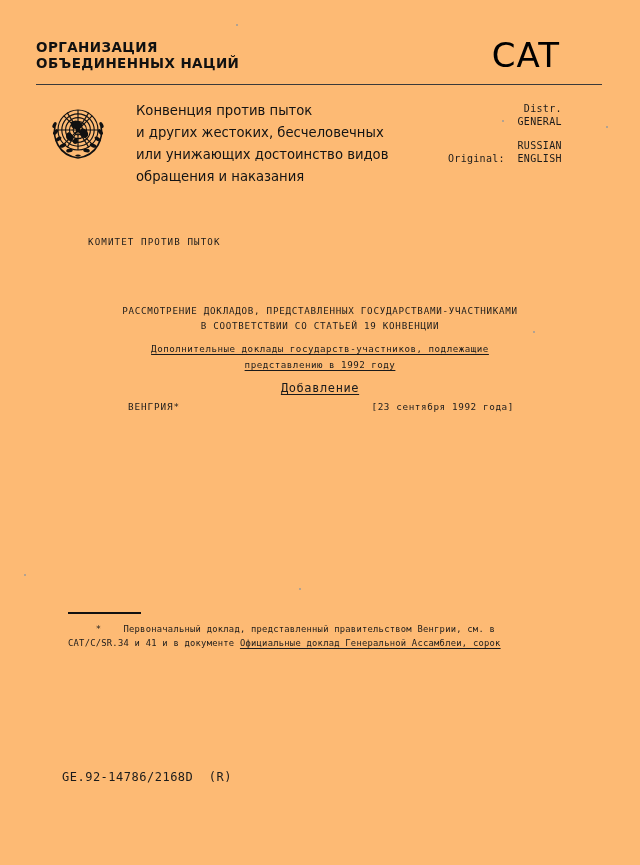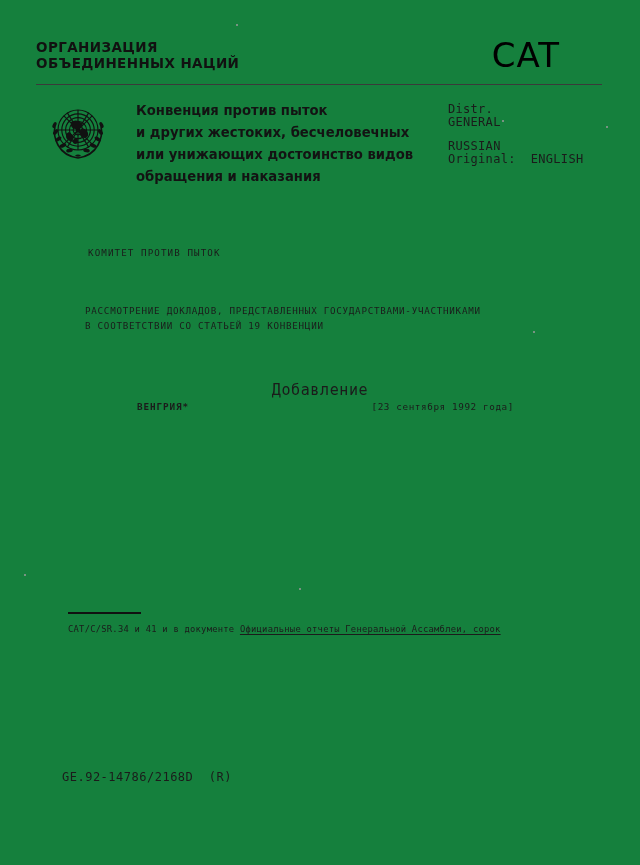--- a/index.html
+++ b/index.html
@@ -8,21 +8,21 @@
     background: #ffffff;
   }
   body {
     font-family: "DejaVu Sans Mono", monospace;
     color: #0a0a0a;
   }
   .page {
     position: relative;
     width: 640px;
     height: 865px;
-    background: #15803d;
+    background: #fdba74;
     overflow: hidden;
   }
 
   
   .masthead {
     position: absolute;
     left: 36px;
     top: 40px;
     width: 560px;
     height: 44px;
@@ -63,60 +63,62 @@
     top: 102px;
     width: 72px;
     height: 62px;
   }
   .conv-title {
     position: absolute;
     left: 136px;
     top: 100px;
     width: 300px;
     font-family: "DejaVu Sans", sans-serif;
-    font-weight: bold;
+    font-weight: normal;
     font-size: 13.2px;
     line-height: 22px;
     color: #131313;
     white-space: pre-line;
   }
 
   
   .distr {
     position: absolute;
     left: 448px;
     top: 103px;
-    font-size: 12px;
+    font-size: 10px;
     line-height: 12.6px;
     letter-spacing: 0.3px;
     color: #1b1b1b;
+    text-align: right;
   }
   .distr .grp { margin-bottom: 12px; }
   .distr .grp:last-child { margin-bottom: 17px; }
   .distr .line { white-space: pre; }
 
   
   .committee {
     position: absolute;
     left: 88px;
-    top: 247px;
+    top: 236px;
     font-size: 9.2px;
     letter-spacing: 1.1px;
     color: #1b1b1b;
     white-space: pre;
     text-align: right;
   }
 
   
   .agenda {
     position: absolute;
     left: 50%;
     top: 303px;
     transform: translateX(-50%);
     width: 470px;
+    text-align: center;
     font-size: 9.2px;
     line-height: 15px;
     letter-spacing: 0.75px;
     color: #1b1b1b;
     white-space: pre-line;
   }
   .subtitle {
     position: absolute;
     left: 50%;
     top: 341px;
@@ -130,42 +132,42 @@
   }
   .subtitle span {
     text-decoration: underline;
     text-underline-offset: 2px;
   }
   .addendum {
     position: absolute;
     left: 50%;
     top: 381px;
     transform: translateX(-50%);
-    font-size: 15px;
+    font-size: 12px;
     letter-spacing: 0.6px;
     color: #1b1b1b;
+    text-decoration: underline;
     text-underline-offset: 2px;
   }
 
   .country-row {
     position: absolute;
     left: 50%;
     top: 401px;
     transform: translateX(-50%);
     width: 420px;
     font-size: 9.3px;
     letter-spacing: 0.9px;
     color: #1b1b1b;
   }
   .country-row .country {
     position: absolute;
-    left: 27px;
+    left: 18px;
     top: 0;
     white-space: pre;
-    font-weight: bold;
   }
   .country-row .recv-date {
     position: absolute;
     right: 16px;
     top: 0;
     white-space: pre;
     letter-spacing: 0.6px;
   }
 
   
@@ -283,31 +285,36 @@
       <div class="line">RUSSIAN</div>
       <div class="line">Original:  ENGLISH</div>
     </div>
   </div>
 
   <div class="committee">КОМИТЕТ ПРОТИВ ПЫТОК</div>
 
   <div class="agenda">РАССМОТРЕНИЕ ДОКЛАДОВ, ПРЕДСТАВЛЕННЫХ ГОСУДАРСТВАМИ-УЧАСТНИКАМИ
 В СООТВЕТСТВИИ СО СТАТЬЕЙ 19 КОНВЕНЦИИ</div>
 
+  <div class="subtitle">
+    <span>Дополнительные доклады государств-участников, подлежащие</span><br>
+    <span>представлению в 1992 году</span>
+  </div>
 
   <div class="addendum">Добавление</div>
 
   <div class="country-row">
     <div class="country">ВЕНГРИЯ*</div>
     <div class="recv-date">[23 сентября 1992 года]</div>
   </div>
 
   <div class="fn-rule"></div>
   <div class="footnote">
-    <div class="fn-line"><span>CAT/C/SR.34 и 41 и в документе </span><u>Официальные отчеты Генеральной Ассамблеи, сорок</u></div>
+    <div class="fn-line">     *    Первоначальный доклад, представленный правительством Венгрии, см. в</div>
+    <div class="fn-line"><span>CAT/C/SR.34 и 41 и в документе </span><u>Официальные доклад Генеральной Ассамблеи, сорок</u></div>
   </div>
 
   <div class="job-number">GE.92-14786/2168D  (R)</div>
 
   <div class="speck" style="left:236px;top:24px;"></div>
   <div class="speck" style="left:606px;top:126px;"></div>
   <div class="speck" style="left:24px;top:574px;"></div>
   <div class="speck" style="left:533px;top:331px;"></div>
   <div class="speck" style="left:299px;top:588px;"></div>
   <div class="speck" style="left:502px;top:120px;"></div>

